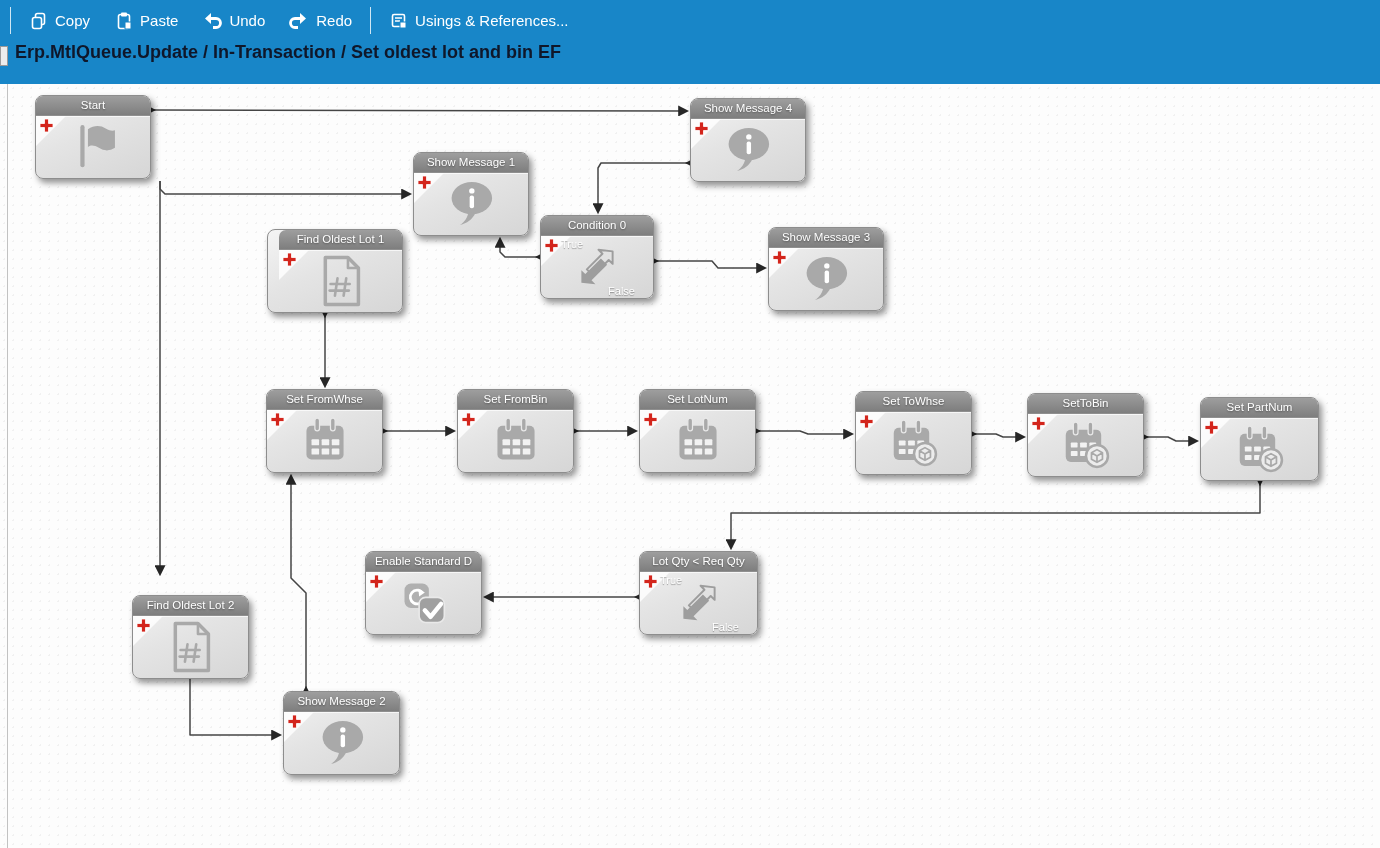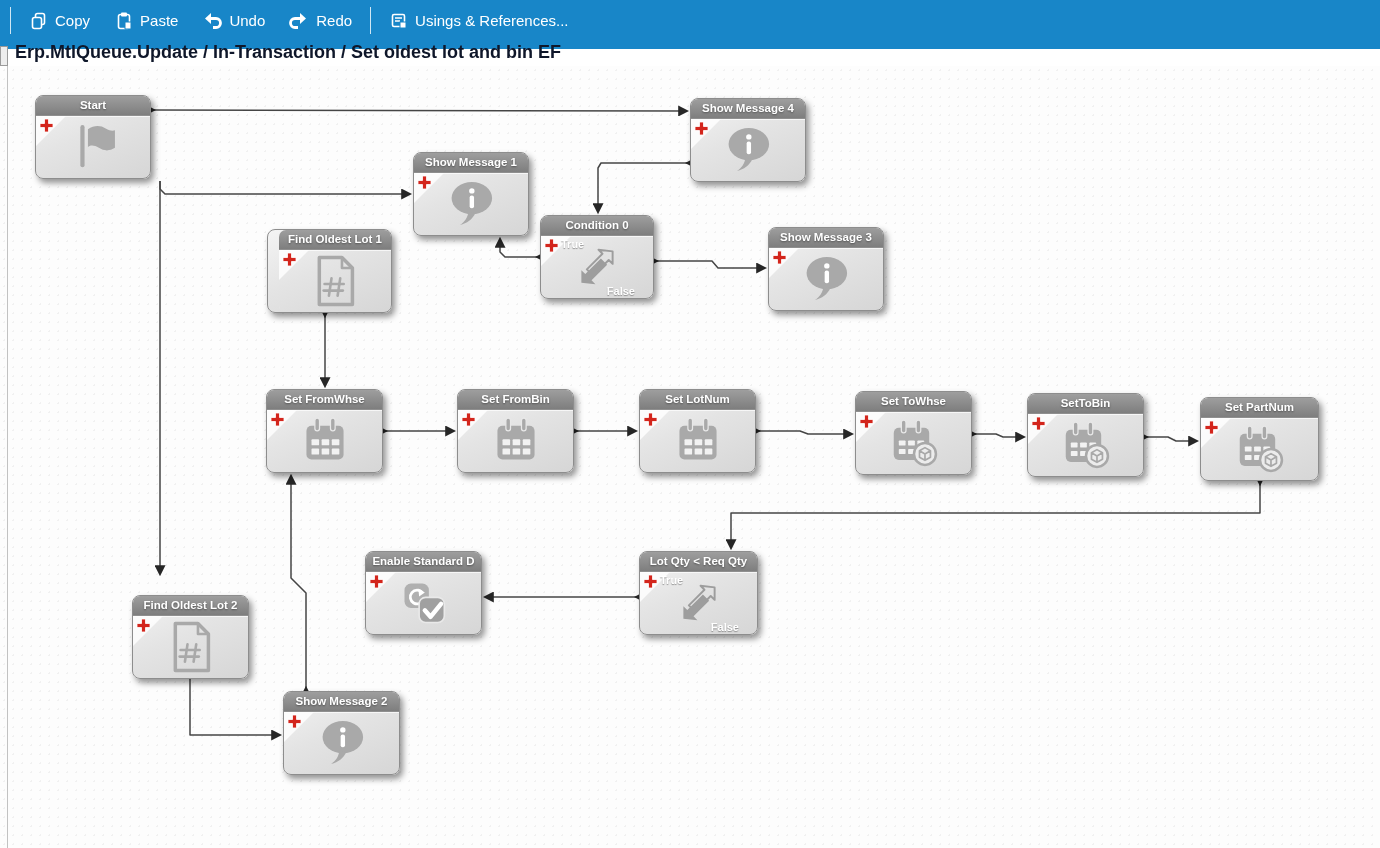--- a/index.html
+++ b/index.html
@@ -1,30 +1,30 @@
 <!DOCTYPE html>
 <html><head>
 <meta charset="utf-8">
 <title>Workflow Designer</title>
 <style>
   html,body{margin:0;padding:0;width:1380px;height:848px;overflow:hidden;
     font-family:"Liberation Sans","DejaVu Sans",sans-serif;background:#ffffff;}
 
   
-  .app-header{position:absolute;left:0;top:0;width:100%;height:49px;background:#1886c8;z-index:5;}
+  .app-header{position:absolute;left:0;top:0;width:100%;height:84px;background:#1886c8;z-index:5;}
   .toolbar{display:flex;align-items:center;height:40px;padding-left:4px;color:#fff;}
   .tb-sep{width:1px;height:27px;background:rgba(255,255,255,.8);margin:0 6px;}
   .tb-btn{display:flex;align-items:center;gap:7px;background:transparent;border:none;color:#fff;
     font-family:inherit;font-size:15px;padding:4px 12px;cursor:pointer;}
   .tb-icon{display:flex;align-items:center;}
   .breadcrumb-bar{height:26px;line-height:24px;color:#0f172a;font-size:18px;font-weight:bold;padding-left:15px;}
   .scroll-notch{position:absolute;left:0;top:46px;width:8px;height:20px;background:#ededed;border:1px solid #9a9a9a;box-sizing:border-box;}
 
   
-  .canvas{position:absolute;left:0;top:0;width:1380px;height:848px;z-index:0;font-weight:bold;}
+  .canvas{position:absolute;left:0;top:0;width:1380px;height:848px;z-index:0;}
   .canvas-bg{position:absolute;left:0;top:66px;right:0;bottom:0;background:#fdfdfd;
     background-image:radial-gradient(#f1f1f1 1px,transparent 1px);background-size:9px 9px;}
   .canvas-edge{position:absolute;left:7px;top:66px;bottom:0;width:1px;background:#c2c2c2;}
   #wires{position:absolute;left:0;top:0;width:1380px;height:848px;pointer-events:none;}
   .wire{fill:none;stroke:#454545;stroke-width:1.5;stroke-linejoin:round;pointer-events:stroke;}
 
   
   .node{position:absolute;box-sizing:border-box;border:1px solid #8d8d8d;border-radius:8px;
     background:linear-gradient(155deg,#f4f4f4 0%,#e4e4e4 45%,#d6d6d6 100%);
     box-shadow:3px 4px 6px rgba(0,0,0,.42);z-index:2;cursor:move;}
@@ -153,21 +153,21 @@
       <span class="icon-slot"><svg class="node-icon" width="56" height="54" viewBox="0 0 64 64">
     <ellipse cx="33" cy="25" rx="24" ry="19" fill="#a9a9a9"></ellipse>
     <path d="M29 41 C28 48,25 53,19 57 C27 55,34 50,37 43 Z" fill="#a9a9a9"></path>
     <circle cx="33" cy="16.5" r="3.2" fill="#ffffff"></circle>
     <rect x="30.4" y="22" width="5.2" height="15" rx="2.4" fill="#ffffff"></rect>
   </svg></span>
       <span class="true-label"></span>
       <span class="false-label"></span>
     </div>
   </div>
-    <div class="node" style="left: 267px; top: 229px; width: 125px; height: 84px; padding-left: 11px;">
+    <div class="node" style="left: 267px; top: 229px; width: 136px; height: 84px; padding-left: 11px;">
     <div class="node-header">
       <span>Find Oldest Lot 1</span>
     </div>
     <div class="node-body">
       <div class="fold"></div>
       <svg class="plus-icon" width="15" height="15" viewBox="0 0 15 15">
         <path d="M5.5 1 h4 v4.5 H14 v4 H9.5 V14 h-4 V9.5 H1 v-4 h4.5 Z" fill="#d3251c" stroke="#ffffff" stroke-width="0.8"></path>
       </svg>
       <span class="icon-slot"><svg class="node-icon" width="46" height="54" viewBox="0 0 52 62">
     <path d="M8 4 h26 l12 12 v42 h-38 z" fill="none" stroke="#a9a9a9" stroke-width="4" stroke-linejoin="round"></path>

